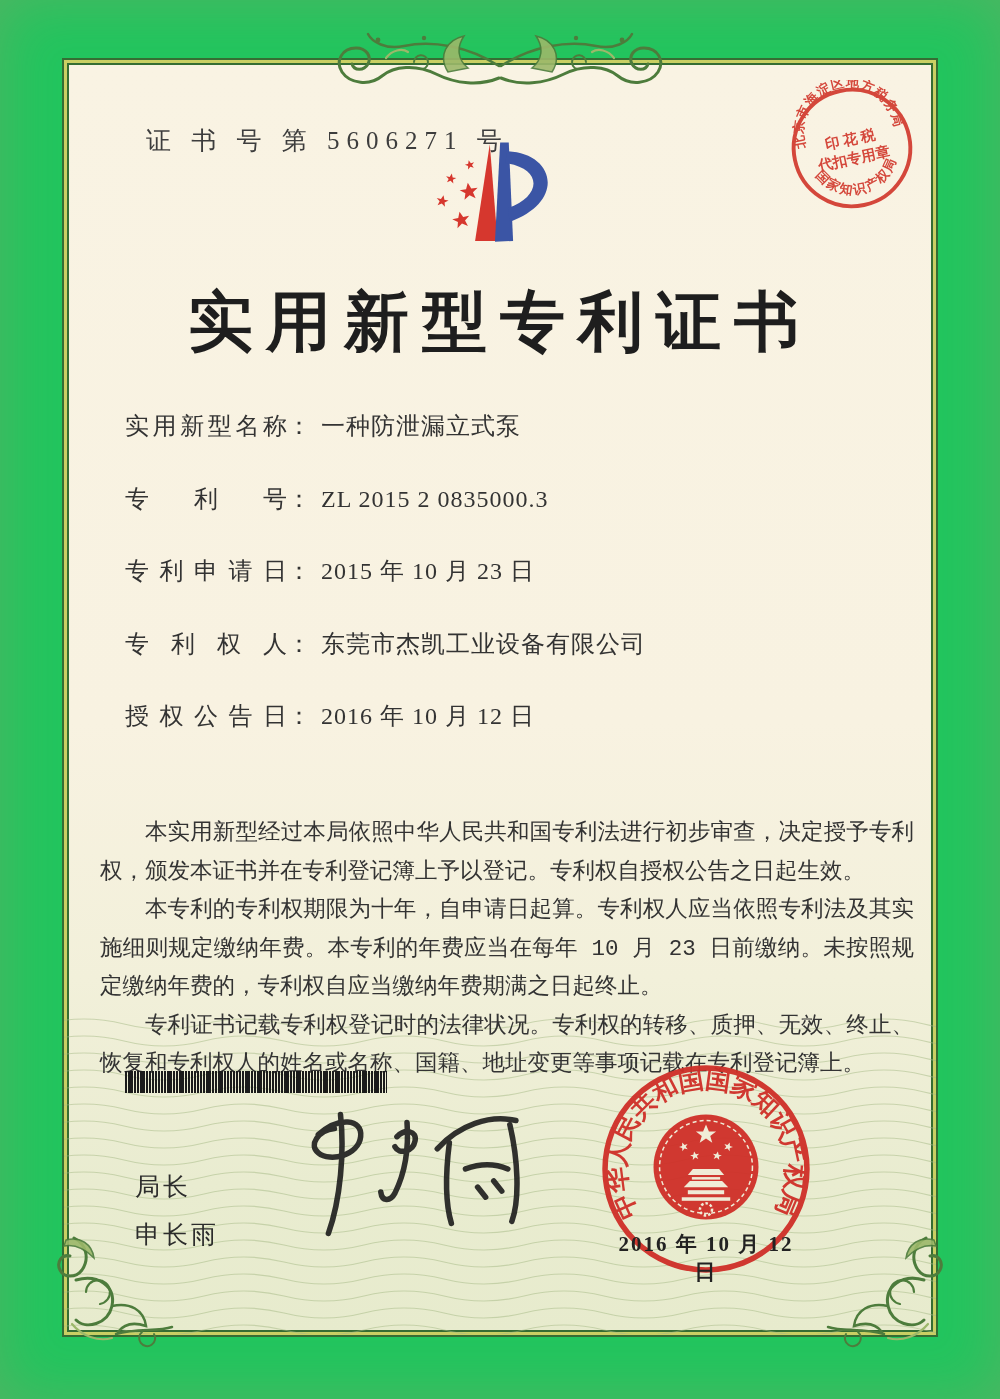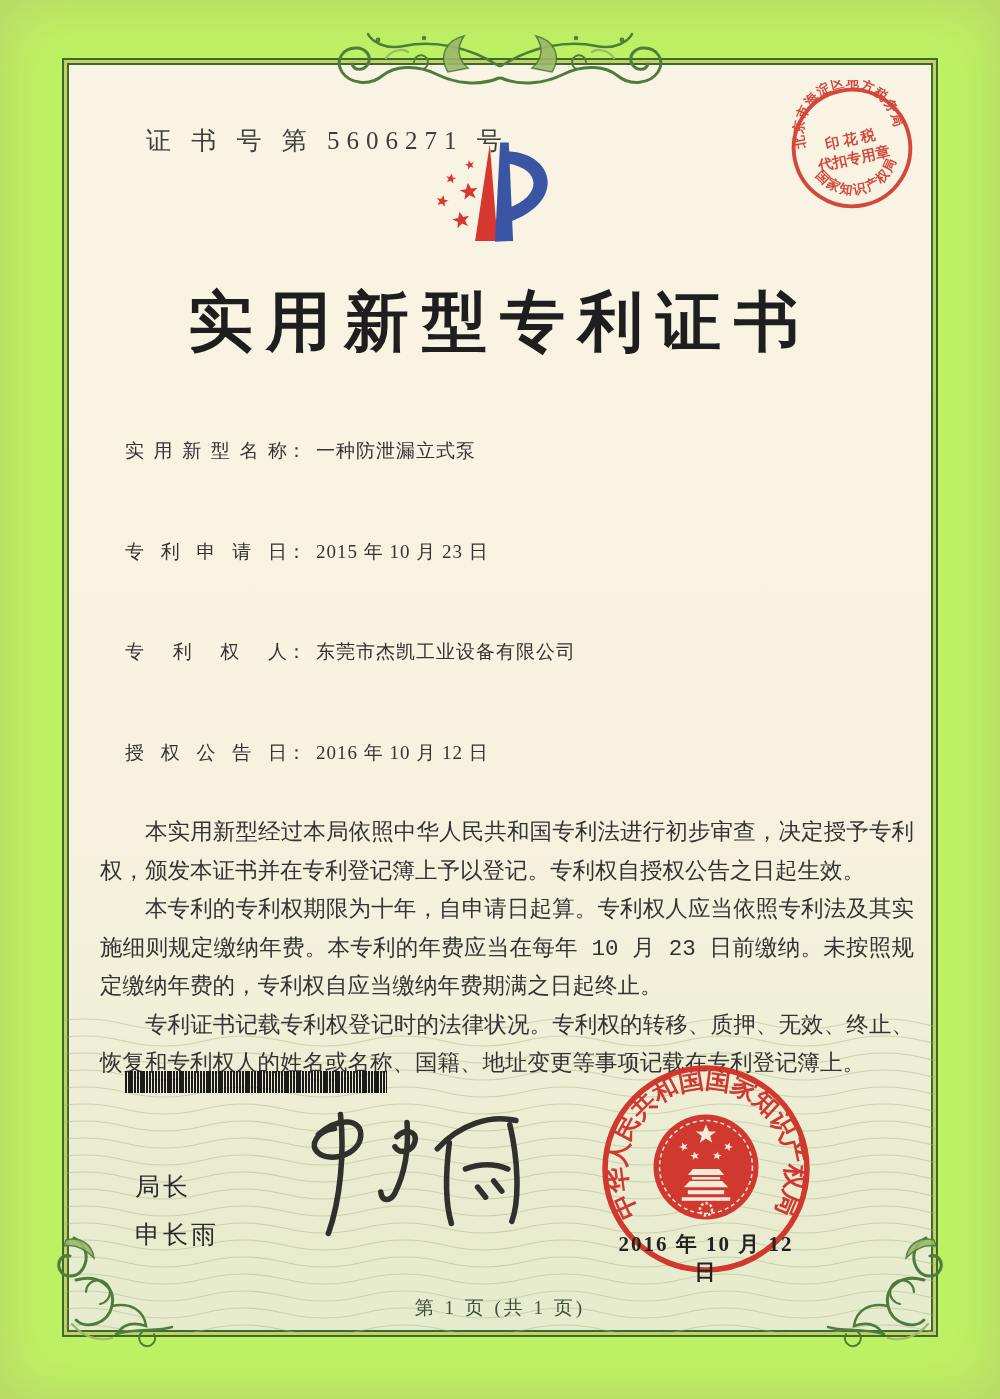--- a/index.html
+++ b/index.html
@@ -1,41 +1,41 @@
 <!DOCTYPE html>
 <html><head>
 <meta charset="utf-8">
 <style>
   * { margin:0; padding:0; box-sizing:border-box; }
   html,body { width:1000px; height:1399px; }
   body { font-family:"Liberation Serif","DejaVu Serif",serif; background:#e8e2d2; }
   .page {
     position:relative; width:1000px; height:1399px; overflow:hidden;
-    background:#bef264;
+    background:#22c55e;
     box-shadow: inset 0 0 60px rgba(170,150,110,.35);
   }
   .frame {
     position:absolute; left:62px; top:58px; width:876px; height:1279px;
     border:2px solid #356d33;
     box-shadow: inset 0 0 0 3px #c9cf63, inset 0 0 0 5px #356d33;
     background: linear-gradient(180deg,#f9f3e3 0%, #f8f2e1 52%, #f2f0da 72%, #e9ecd0 88%, #e7ebcd 100%);
   }
   .waves { position:absolute; left:64px; top:1018px; width:872px; height:316px; z-index:1; pointer-events:none; }
   .cert-number {
     position:absolute; left:146px; top:124px; z-index:2;
     font-size:25px; letter-spacing:7px; color:#3d3d3d;
   }
   .logo { position:absolute; left:406px; top:128px; width:190px; height:136px; z-index:2; }
   .tax-stamp { position:absolute; left:784px; top:80px; width:136px; height:136px; z-index:3; opacity:.93; }
   .title {
     position:absolute; left:0; right:0; top:278px; z-index:2; text-align:center;
     font-size:65px; font-weight:600; letter-spacing:13px; color:#1e1e1e;
   }
   .fields { position:absolute; left:125px; top:410px; z-index:2; }
-  .field-row { height:72.5px; font-size:19px; color:#333; white-space:nowrap;margin-top:28px; }
+  .field-row { height:72.5px; font-size:24px; color:#333; white-space:nowrap; }
   .field-label { display:inline-block; width:162px; text-align:justify; text-align-last:justify; color:#333; }
   .field-colon { display:inline-block; margin-right:10px; }
   .field-value { letter-spacing:1px; }
   .paragraphs {
     position:absolute; left:100px; top:814px; width:814px; z-index:2;
     font-size:22.5px; line-height:38.5px; color:#333; text-align:justify;
   }
   .paragraphs p { text-indent:2em;font-family:Liberation Mono, monospace; }
   .barcode {
     position:absolute; left:125px; top:1071px; width:262px; height:22px; z-index:2;
@@ -178,20 +178,23 @@
     </g>
   </svg>
 
   <div class="title">实用新型专利证书</div>
 
   <div class="fields">
     <div class="field-row">
       <span class="field-label">实用新型名称</span><span class="field-colon">：</span><span class="field-value">一种防泄漏立式泵</span>
     </div>
     <div class="field-row">
+      <span class="field-label">专利号</span><span class="field-colon">：</span><span class="field-value">ZL 2015 2 0835000.3</span>
+    </div>
+    <div class="field-row">
       <span class="field-label">专利申请日</span><span class="field-colon">：</span><span class="field-value">2015 年 10 月 23 日</span>
     </div>
     <div class="field-row">
       <span class="field-label">专利权人</span><span class="field-colon">：</span><span class="field-value">东莞市杰凯工业设备有限公司</span>
     </div>
     <div class="field-row">
       <span class="field-label">授权公告日</span><span class="field-colon">：</span><span class="field-value">2016 年 10 月 12 日</span>
     </div>
   </div>
 
@@ -242,15 +245,14 @@
         <rect x="92" y="114" width="28" height="2.5"></rect>
         <path d="M84,124 L128,124 L122,118 L90,118 Z"></path>
         <rect x="88" y="127" width="36" height="4"></rect>
         <rect x="82" y="134" width="48" height="3.5"></rect>
       </g>
       <circle cx="106" cy="146" r="6" fill="none" stroke="#f1ecd8" stroke-width="2.5" stroke-dasharray="2.5,2"></circle>
     </g>
   </svg>
   <div class="seal-date">2016 年 10 月 12 日</div>
 
-  <div class="footer">第 1 页 (共 1 页)</div>
 
 </div>
 
 </body></html>

